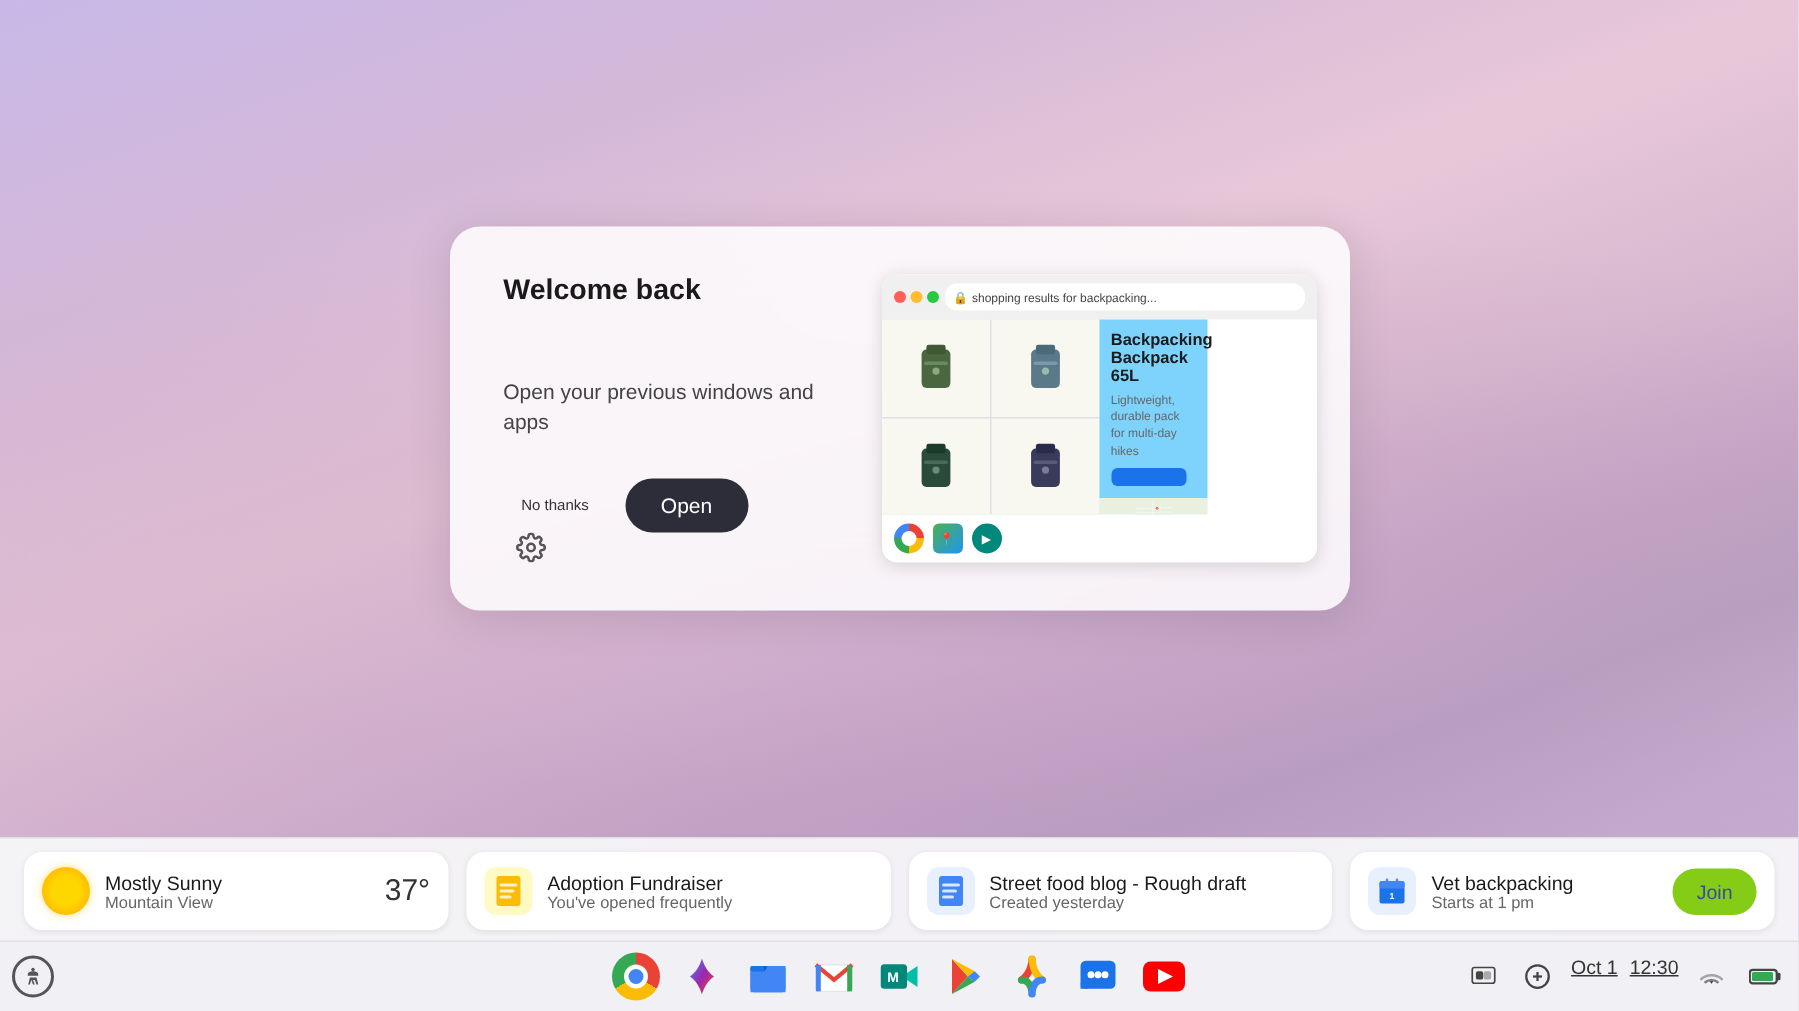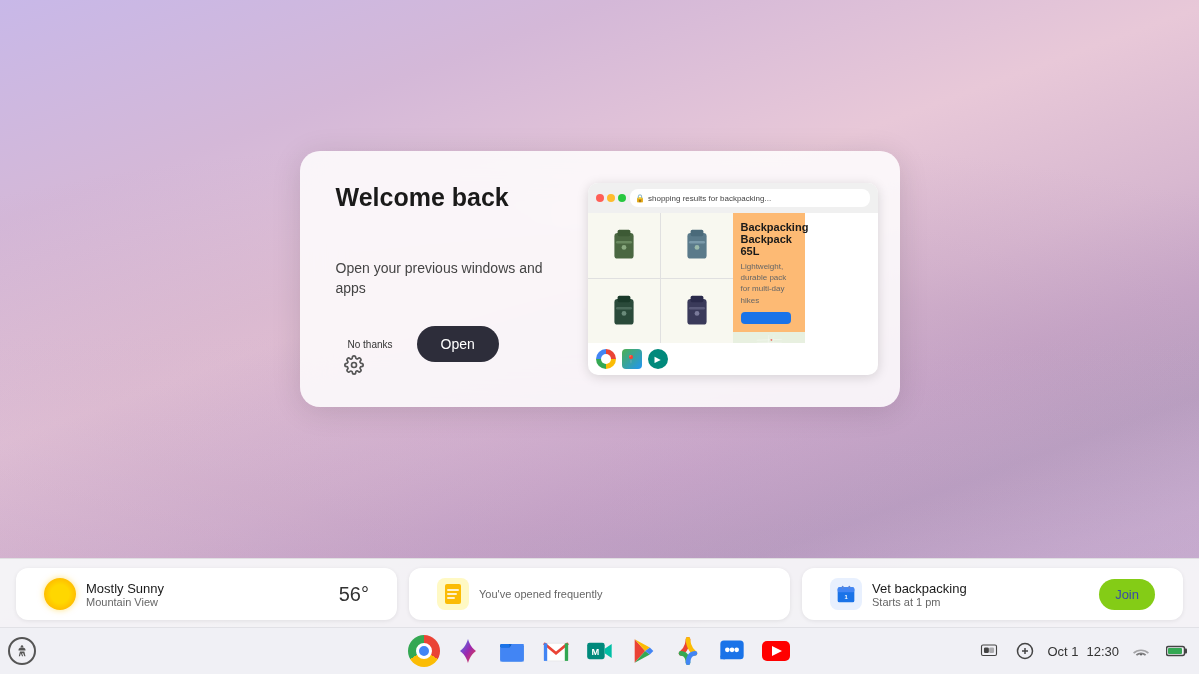--- a/index.html
+++ b/index.html
@@ -72,21 +72,21 @@
     }
 
     .dialog-left {
       display: flex;
       flex-direction: column;
       gap: 12px;
       min-width: 220px;
     }
 
     .dialog-title {
-      font-size: 25px;
+      font-size: 19px;
       font-weight: 600;
       color: #1a1a1a;
     }
 
     .dialog-subtitle {
       font-size: 14px;
       color: #444;
       line-height: 1.4;
       margin-top: 35px;
     }
@@ -206,21 +206,21 @@
     }
 
     
     .backpack-svg {
       width: 40px;
       height: 40px;
     }
 
     .preview-product-info {
       width: 50%;
-      background: #fdba74;
+      background: #7dd3fc;
       padding: 8px;
       font-size: 9px;
     }
 
     .product-title {
       font-size: 11px;
       font-weight: 600;
       color: #1a1a1a;
       margin-bottom: 4px;
     }
@@ -296,21 +296,21 @@
       gap: 12px;
       padding: 10px 16px 8px;
       height: 68px;
       align-items: center;
     }
 
     .suggestion-card {
       flex: 1;
       background: white;
       border-radius: 12px;
-      padding: 8px 28px;
+      padding: 8px 12px;
       display: flex;
       align-items: center;
       gap: 10px;
       cursor: pointer;
       box-shadow: 0 1px 4px rgba(0,0,0,0.08);
       height: 52px;
       overflow: hidden;
     }
 
     .suggestion-icon {
@@ -379,24 +379,25 @@
       display: flex;
       align-items: center;
       gap: 4px;
       position: absolute;
       left: 50%;
       transform: translateX(-50%);
     }
 
     .taskbar-right {
       display: flex;
-      align-items: center;
+      align-items: flex-start;
       gap: 8px;
       font-size: 12px;
       color: #333;
+      text-decoration: underline;
     }
 
     .taskbar-icon {
       width: 40px;
       height: 40px;
       border-radius: 50%;
       display: flex;
       align-items: center;
       justify-content: center;
       cursor: pointer;
@@ -598,37 +599,52 @@
   <div class="shelf">
 
     <div class="quick-suggestions">
 
       <div class="suggestion-card">
         <div class="weather-icon-circle"></div>
         <div class="suggestion-text">
           <div class="suggestion-title">Mostly Sunny</div>
           <div class="suggestion-subtitle">Mountain View</div>
         </div>
-        <div class="suggestion-right">56°</div>
+        <div class="suggestion-right">37°</div>
       </div>
 
       <div class="suggestion-card">
         <div class="suggestion-icon" style="background:#FFF9C4;">
           <svg width="18" height="22" viewBox="0 0 18 22" fill="none">
             <rect x="1" y="1" width="16" height="20" rx="2" fill="#FBBC05"></rect>
             <rect x="3" y="6" width="12" height="2" rx="1" fill="white" opacity="0.8"></rect>
             <rect x="3" y="10" width="10" height="2" rx="1" fill="white" opacity="0.8"></rect>
             <rect x="3" y="14" width="8" height="2" rx="1" fill="white" opacity="0.8"></rect>
           </svg>
         </div>
         <div class="suggestion-text">
+          <div class="suggestion-title">Adoption Fundraiser</div>
           <div class="suggestion-subtitle">You've opened frequently</div>
         </div>
       </div>
 
+      <div class="suggestion-card">
+        <div class="suggestion-icon" style="background:#E8F0FE;">
+          <svg width="18" height="22" viewBox="0 0 18 22" fill="none">
+            <rect x="1" y="1" width="16" height="20" rx="2" fill="#4285F4"></rect>
+            <rect x="3" y="6" width="12" height="2" rx="1" fill="white" opacity="0.8"></rect>
+            <rect x="3" y="10" width="10" height="2" rx="1" fill="white" opacity="0.8"></rect>
+            <rect x="3" y="14" width="8" height="2" rx="1" fill="white" opacity="0.8"></rect>
+          </svg>
+        </div>
+        <div class="suggestion-text">
+          <div class="suggestion-title">Street food blog - Rough draft</div>
+          <div class="suggestion-subtitle">Created yesterday</div>
+        </div>
+      </div>
 
       <div class="suggestion-card">
         <div class="suggestion-icon" style="background:#E8F0FE;">
           <svg width="20" height="20" viewBox="0 0 24 24" fill="none">
             <rect x="2" y="4" width="20" height="18" rx="2" fill="#1a73e8"></rect>
             <rect x="2" y="4" width="20" height="6" rx="2" fill="#4285F4"></rect>
             <rect x="7" y="2" width="2" height="4" rx="1" fill="#5c85d6"></rect>
             <rect x="15" y="2" width="2" height="4" rx="1" fill="#5c85d6"></rect>
             <text x="12" y="18" text-anchor="middle" fill="white" font-size="7" font-weight="bold">1</text>
           </svg>

